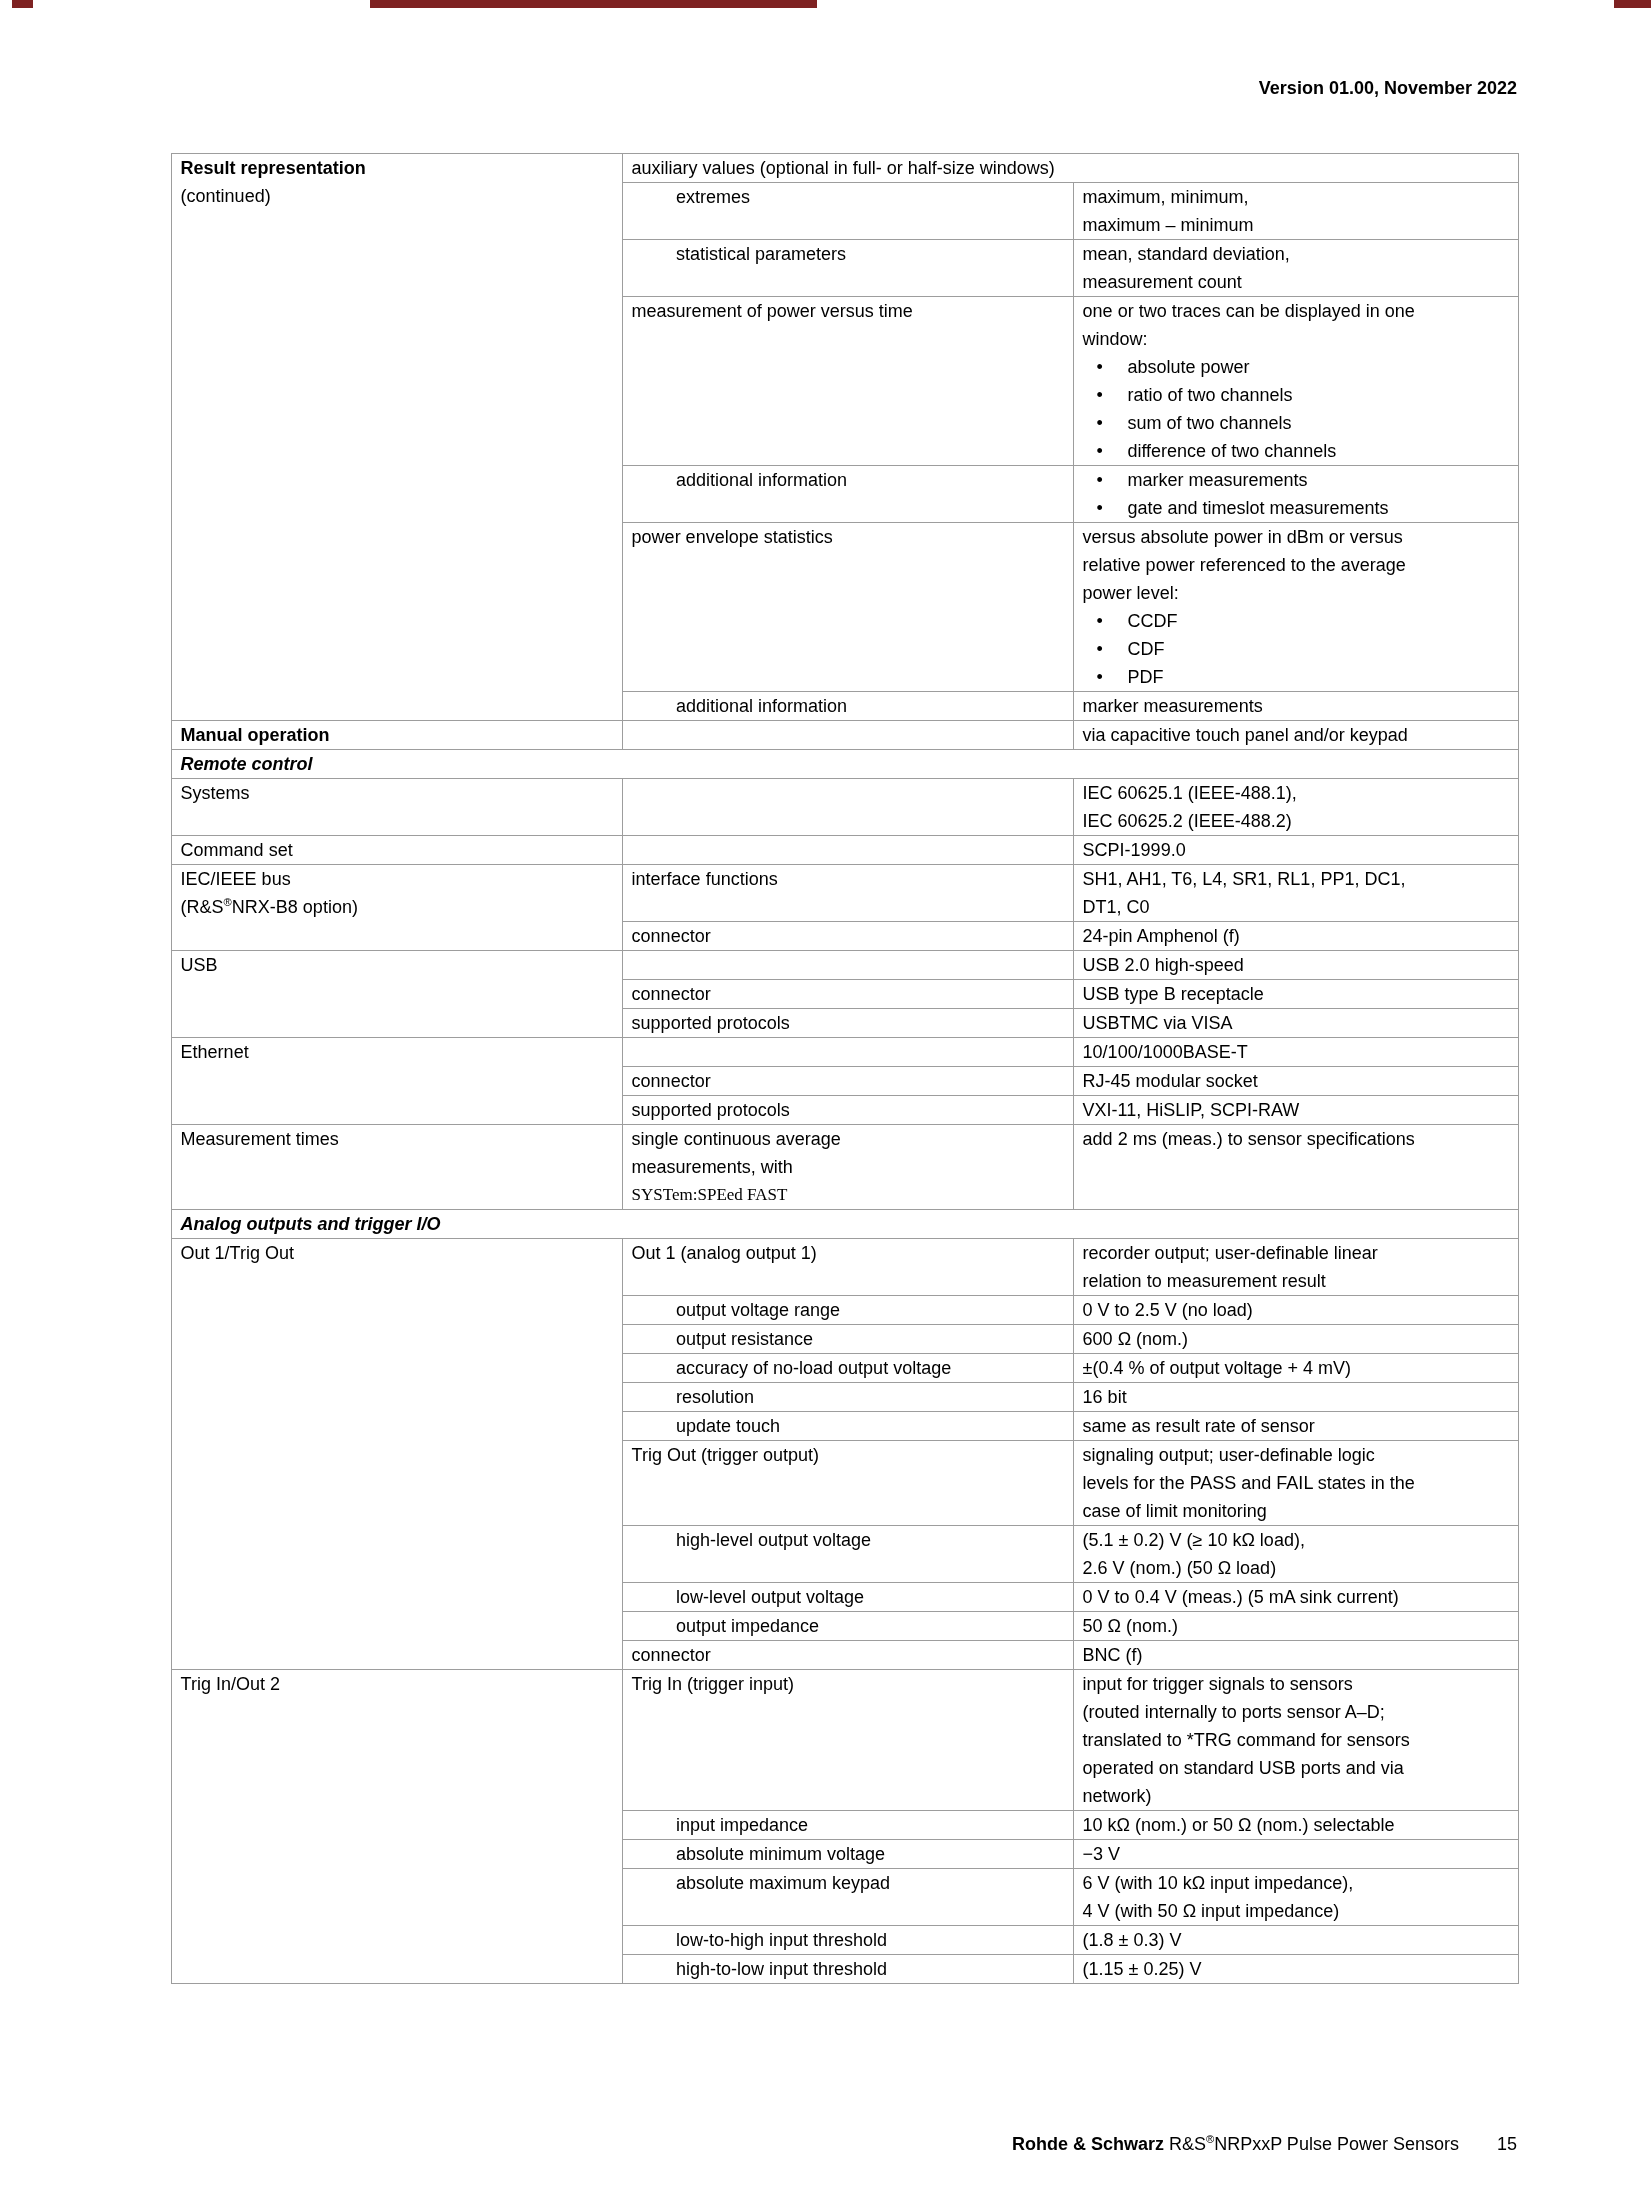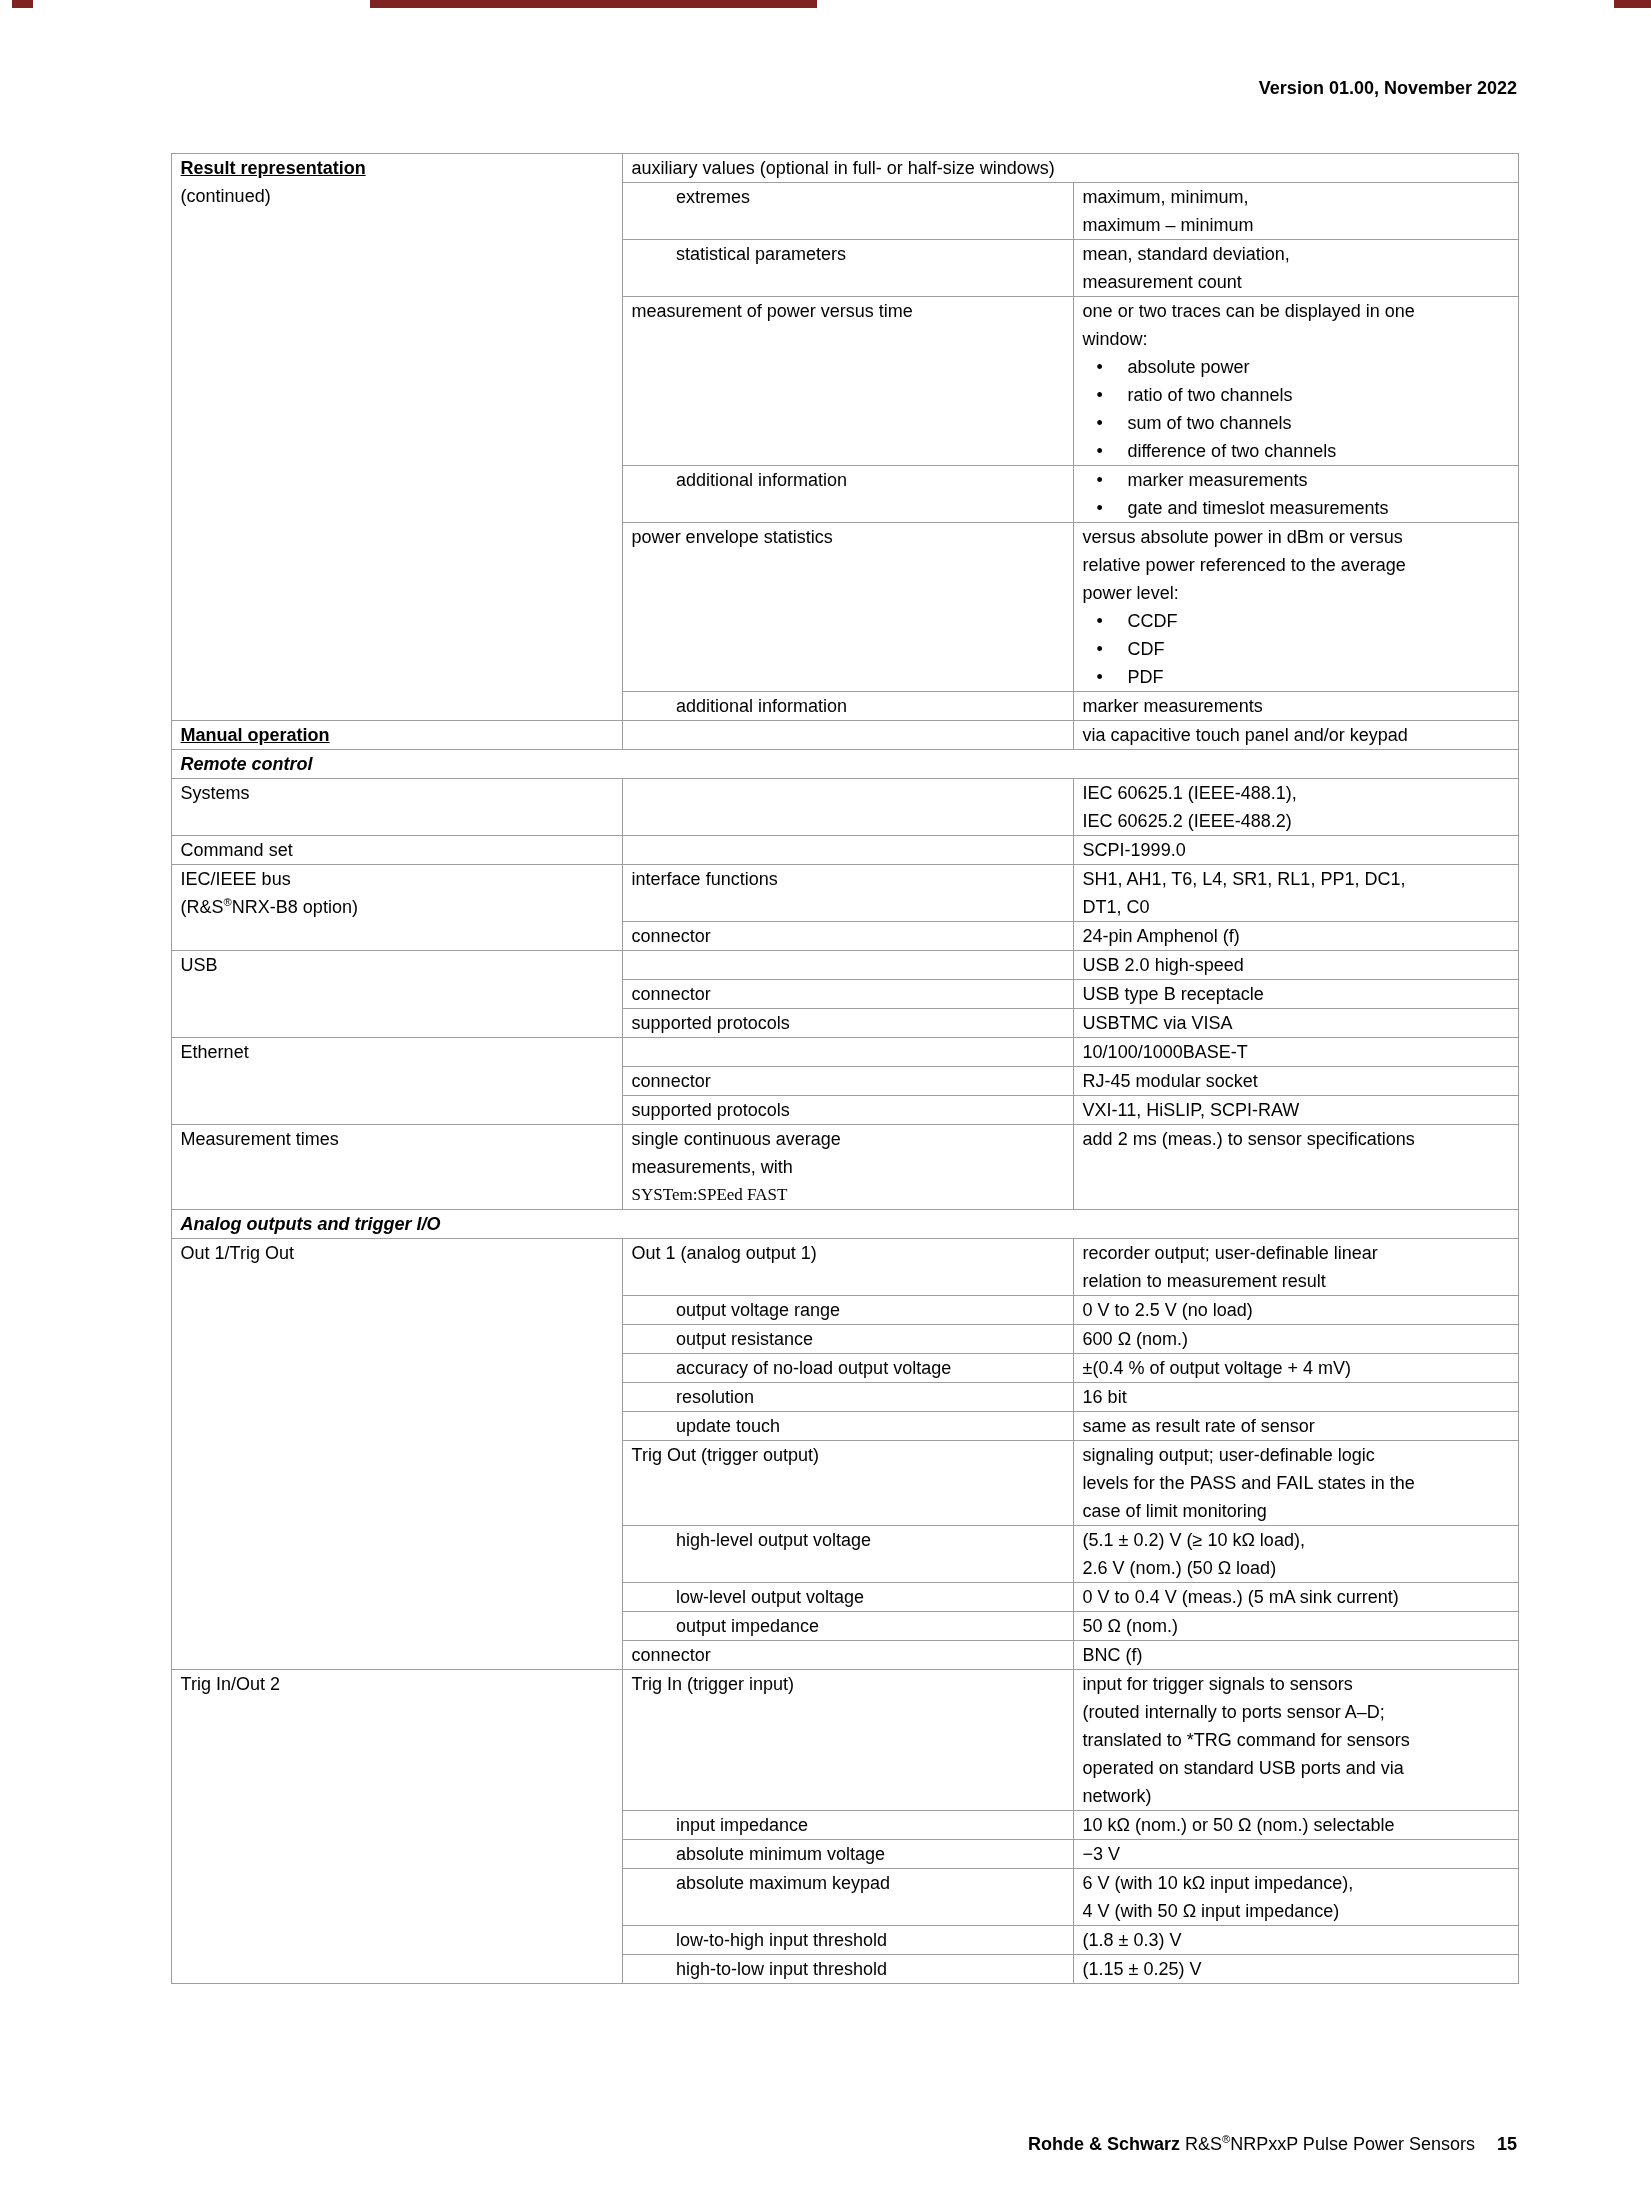--- a/index.html
+++ b/index.html
@@ -28,36 +28,36 @@
   }
   .spec-table td {
     border: 0.9px solid #9d9d9d;
     vertical-align: top;
     padding: 0 8.6px;
   }
   .col-cat   { width: 451px; }
   .col-label { width: 451px; }
   .col-value { width: 445px; }
 
-  .bold { font-weight: bold; text-decoration: underline; }
+  .bold { font-weight: bold; }
   .cat-note { font-weight: normal; }
   .label-cell.indent { padding-left: 53px; margin-top: 12px; }
   .pre { white-space: pre-line; }
   .mono { font-family: Liberation Serif, serif; font-size: 17px; }
   .section-cell { font-weight: bold; font-style: italic; }
 
   .bullet { padding-left: 13.8px; }
   .bullet .dot { display: inline-block; width: 31px; }
 
   .page-footer {
     position: absolute; top: 2130px; right: 135px;
     font-size: 18px; line-height: 28px; white-space: nowrap;
   }
   .page-footer .brand { font-weight: bold; }
-  .page-footer .pagenum { font-weight: bold; margin-left: 22px; }
+  .page-footer .pagenum { font-weight: normal; margin-left: 38px; }
 </style>
 </head>
 <body>
 
 <div id="top-artifacts">
     <div class="top-bar" style="left: 12px; width: 20.6px; background: rgb(126, 34, 34);"></div>
     <div class="top-bar" style="left: 370px; width: 447px; background: rgb(126, 34, 34);"></div>
     <div class="top-bar" style="left: 1614px; width: 38px; background: rgb(126, 34, 34);"></div>
   </div>
 

